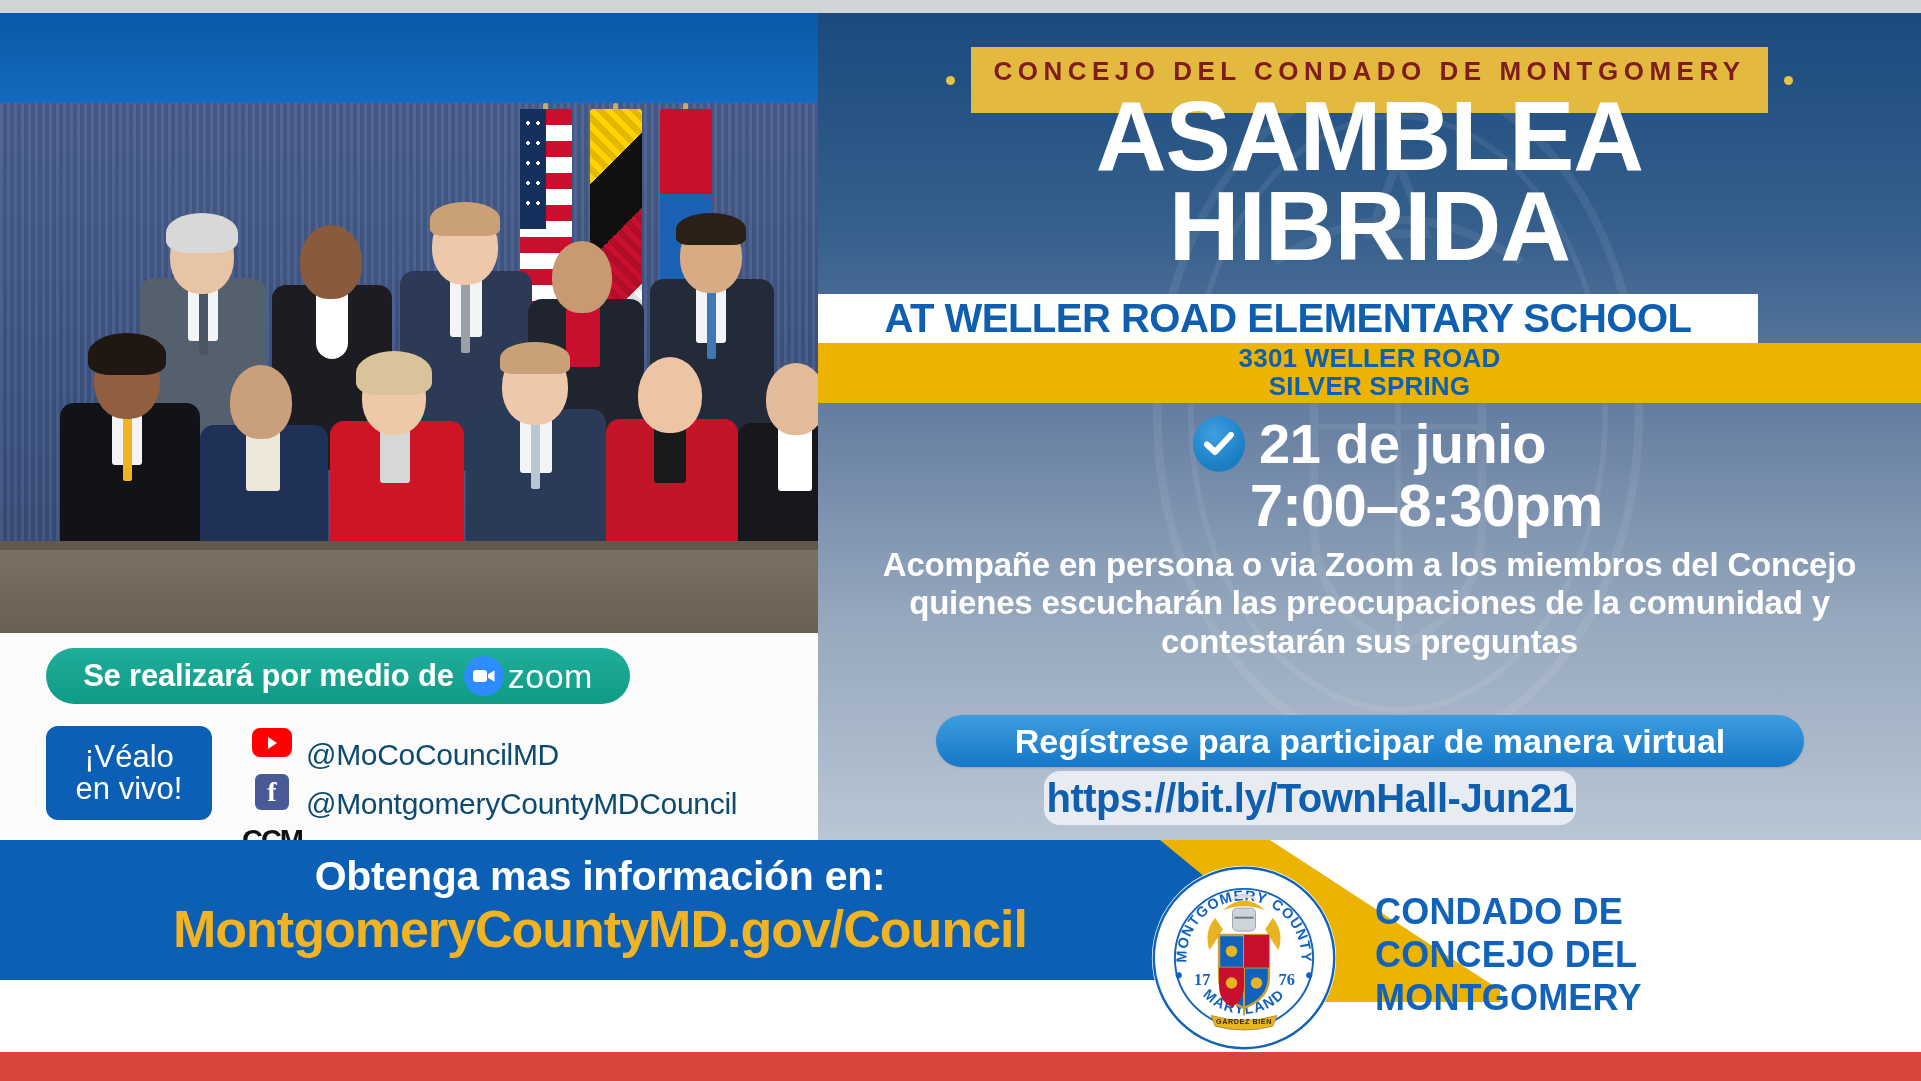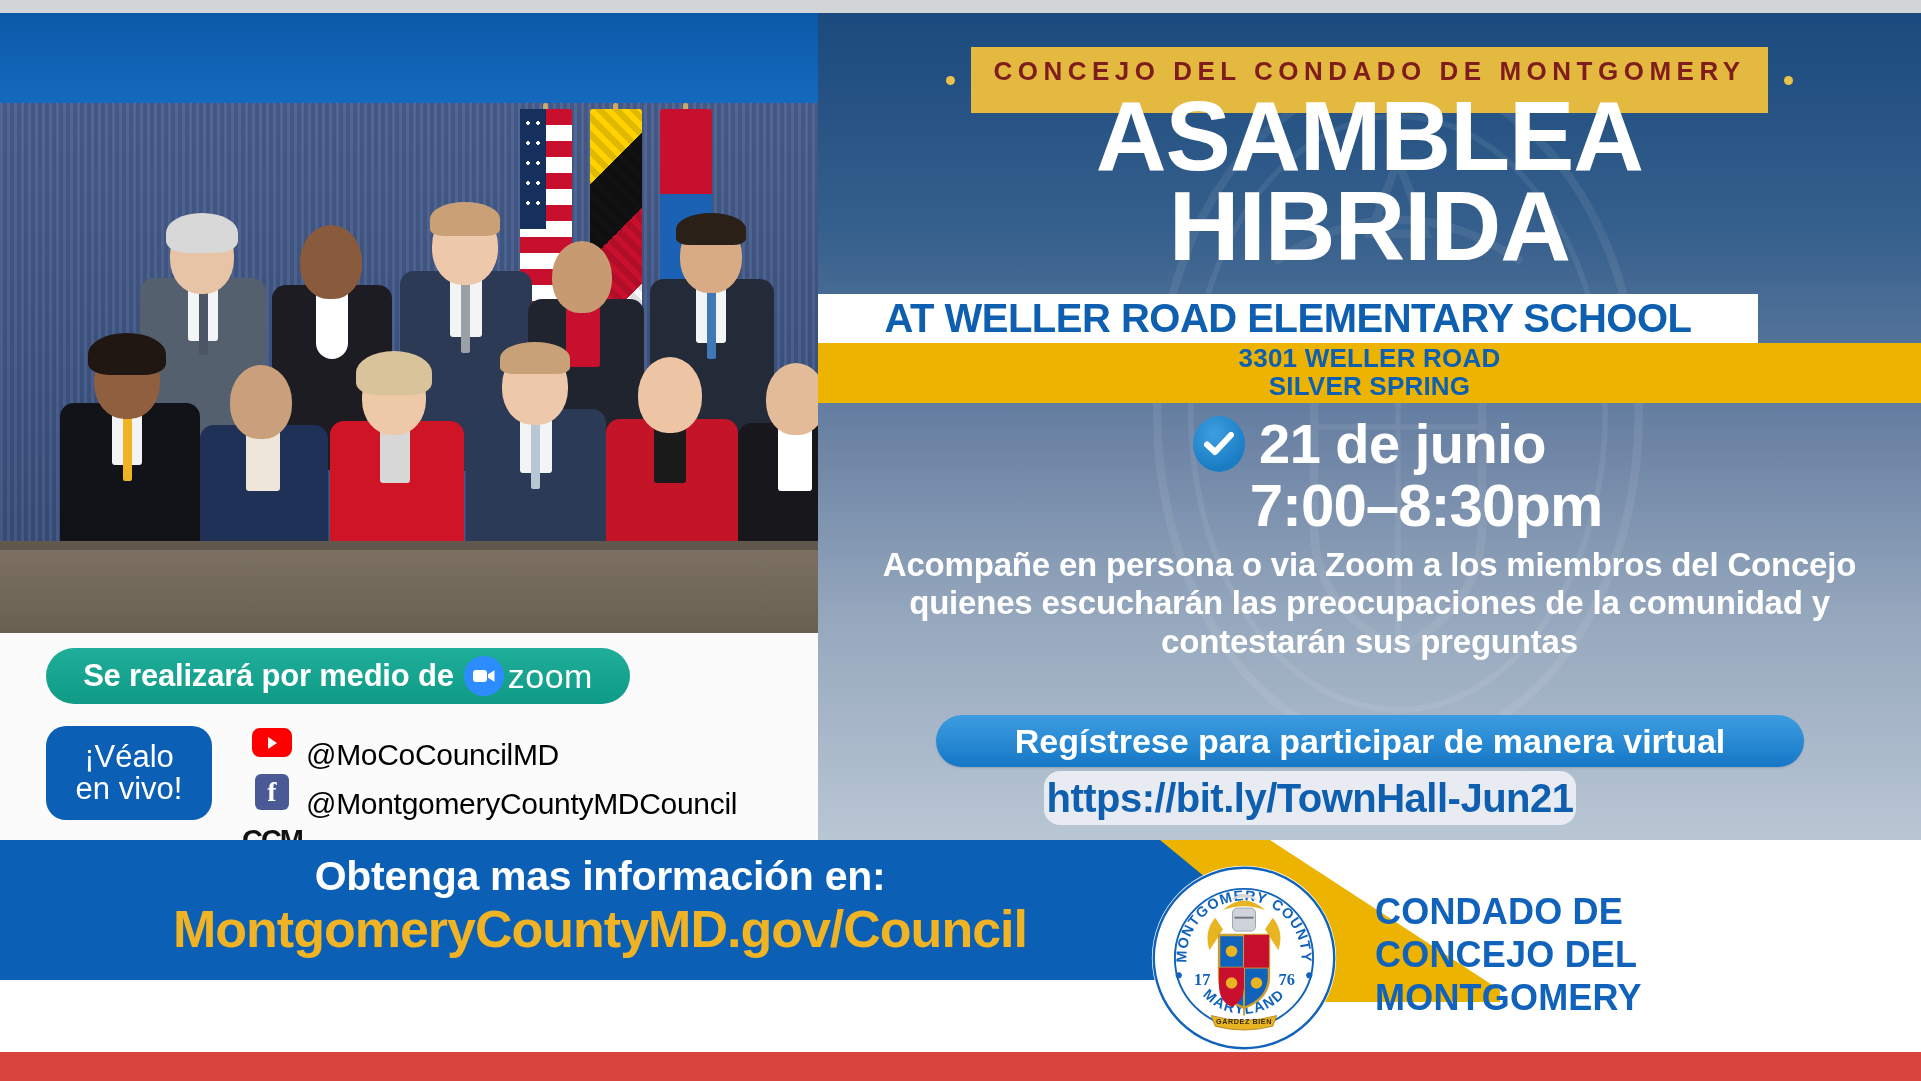--- a/index.html
+++ b/index.html
@@ -50,26 +50,26 @@
   .zoom-pill{position:absolute;left:46px;top:635px;width:584px;height:56px;border-radius:28px;
     background:linear-gradient(180deg,#1fae9a 0%,#0f9b86 100%);
     display:flex;align-items:center;justify-content:center;gap:10px;
     color:#fff;font-size:31px;font-weight:600;letter-spacing:-.2px;}
   .zoom-logo{display:flex;align-items:center;gap:4px;}
   .zoom-cam{width:40px;height:40px;border-radius:50%;background:#2d8cff;
      display:flex;align-items:center;justify-content:center;}
   .zoom-word{font-size:34px;font-weight:500;letter-spacing:.5px;}
 
   
-  .vealo{position:absolute;left:46px;top:713px;width:166px;height:94px;border-radius:20px;
+  .vealo{position:absolute;left:46px;top:713px;width:166px;height:94px;border-radius:12px;
     background:#0b5fb5;color:#fff;display:flex;flex-direction:column;align-items:center;
     justify-content:center;line-height:1.04;font-size:31px;font-weight:500;}
   .socials{position:absolute;left:252px;top:705px;width:560px;}
   .s-row{display:flex;align-items:center;gap:14px;height:49px;}
-  .s-label{color:#000000;font-size:30px;font-weight:500;letter-spacing:-.3px;margin-top:24px;}
+  .s-label{color:#0c4a6e;font-size:30px;font-weight:500;letter-spacing:-.3px;margin-top:24px;}
   .ic{width:40px;height:34px;display:flex;align-items:center;justify-content:center;flex:none;}
   .yt{width:40px;height:29px;border-radius:8px;background:#ff0000;display:flex;align-items:center;justify-content:center;}
   .fb{width:34px;height:36px;border-radius:6px;background:#4a5a97;color:#fff;font-size:28px;
       font-weight:700;display:flex;align-items:center;justify-content:center;font-family:"Liberation Serif",serif;}
   .ccm{font-size:29px;font-weight:800;color:#111;letter-spacing:-2px;display:flex;align-items:center;}
 
   
   .right-col{position:absolute;left:818px;top:13px;width:1103px;height:827px;
      background:linear-gradient(180deg,#1b4a7e 0%,#355f8c 26%,#6d84a5 52%,#97a9be 74%,#b9c6d4 100%);
      overflow:hidden;}

